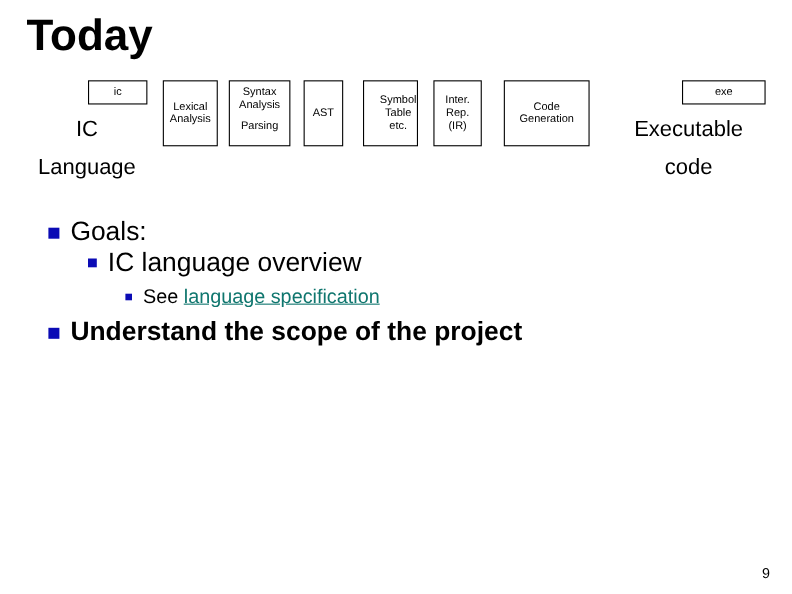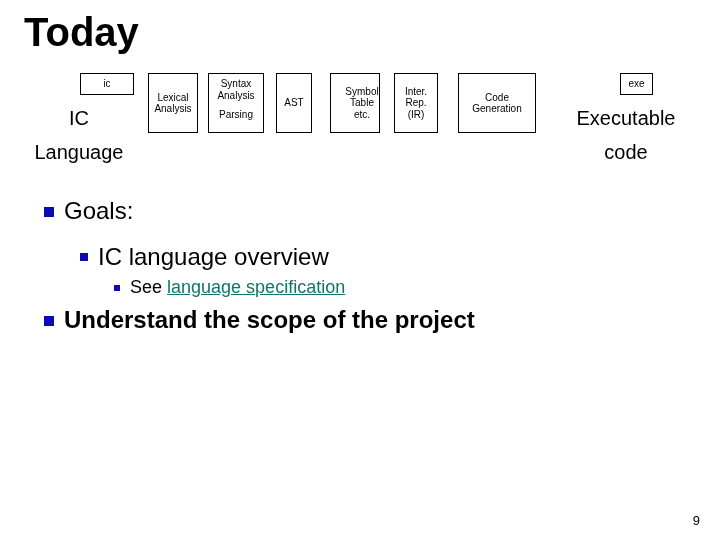--- a/index.html
+++ b/index.html
@@ -68,21 +68,21 @@
     width: 8px;
     height: 8px;
     margin-top: 10px;
   }
   .bullet.xs {
     width: 6px;
     height: 6px;
     margin-top: 8px;
   }
   .l1 { font-size: 24px; margin-left: 20px; }
-  .l2 { font-size: 24px; margin-left: 56px; margin-top: 18px; }
+  .l2 { font-size: 24px; margin-left: 56px; margin-top: 0; }
   .l3 { font-size: 18px; margin-left: 90px; margin-top: 6px; }
   .link {
     text-decoration: underline;
     color: #0f766e;
   }
   .pagenum {
     position: absolute;
     bottom: 12px;
     right: 20px;
     font-size: 13px;
@@ -105,21 +105,21 @@
     </div>
     <div class="stage" style="left:252px; top:0;  width:36px; height:60px;text-align:center;">AST</div>
     <div class="stage" style="left: 306px; top: 0px; width: 50px; height: 60px; white-space: pre-line; padding-left: 16px;">Symbol
 Table
 etc.</div>
     <div class="stage" style="left: 370px; top: 0px; width: 44px; height: 60px; white-space: pre-line;">Inter.
 Rep.
 (IR)</div>
     <div class="stage" style="left: 434px; top: 0px; width: 78px; height: 60px; white-space: pre-line;">Code
 Generation</div>
-    <div class="stage" style="left:596px; top:0;  width:33px; height:22px;">exe</div>
+    <div class="stage" style="left:596px; top:0;  width:76px; height:22px;">exe</div>
 
     <div class="side-label" style="left:0; top:34px; width:110px;">IC</div>
     <div class="side-label" style="left:0; top:68px; width:110px;">Language</div>
     <div class="side-label" style="right:0; top:34px; width:140px; text-align:center;">Executable</div>
     <div class="side-label" style="right:0; top:68px; width:140px; text-align:center;">code</div>
   </div>
 
   <div class="bullet-list">
     <div class="row l1">
       <span class="bullet"></span>

